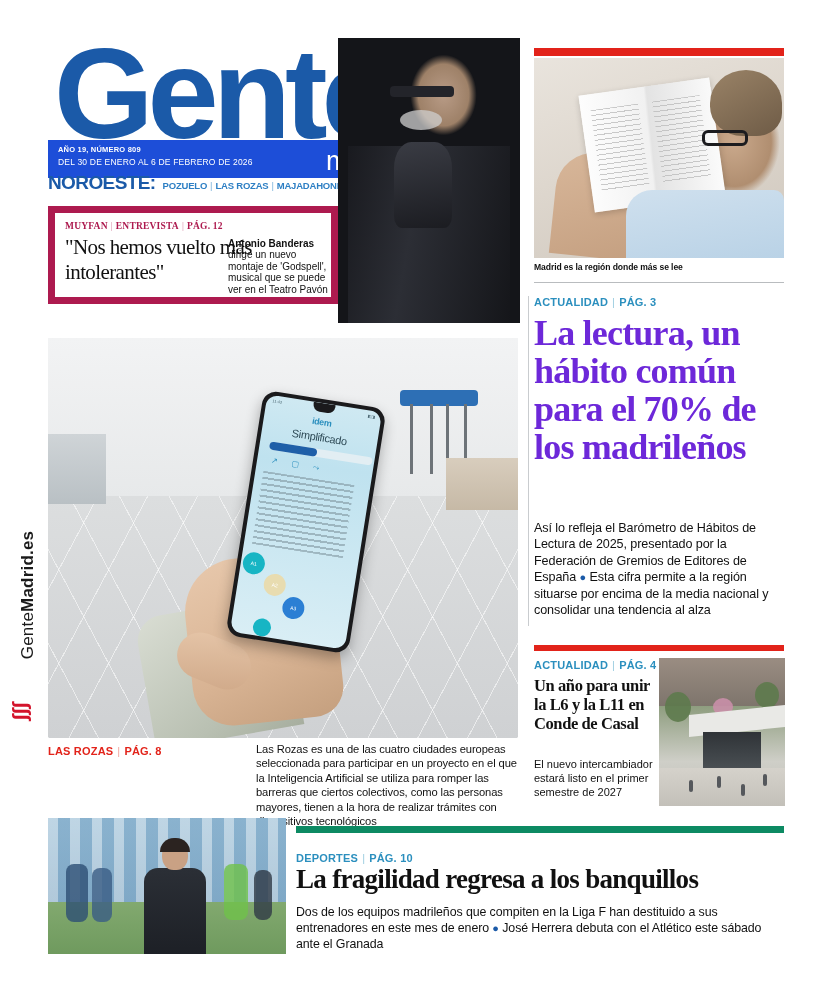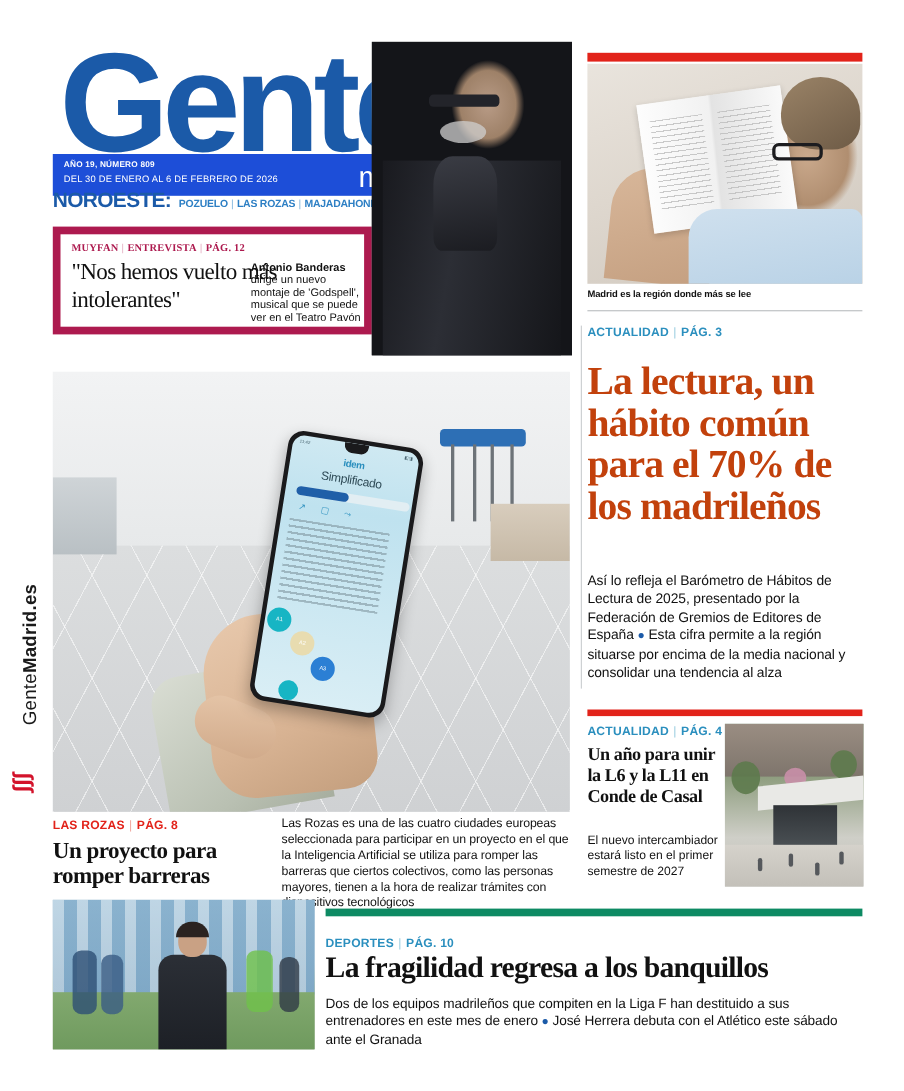--- a/index.html
+++ b/index.html
@@ -345,22 +345,22 @@
   }
   .kicker-blue {
     font-size: 11px; font-weight: 700; color: #2b8fbe; letter-spacing: .2px;
   }
   .kicker-blue i { font-style: normal; color:#9bcde0; margin:0 4px; font-weight:400; }
 
   .lead-kicker { position:absolute; left:534px; top:296px; }
   .lead-head {
     position: absolute; left: 534px; top: 314px; width: 252px;
     font-family: "Liberation Serif", serif;
-    font-size: 36px; font-weight: 700; color: #c2410c;
-    line-height: 38px; letter-spacing: -.8px; margin-top: 13px;
+    font-size: 36px; font-weight: 700; color: #6d28d9;
+    line-height: 38px; letter-spacing: -.8px;
   }
   .lead-stand {
     position: absolute; left: 534px; top: 520px; width: 252px;
     font-size: 12.6px; line-height: 16.4px; color: #111; letter-spacing: -.1px;
   }
   .bullet { color:#1b5aa8; font-size:11px; }
 
   .red-bar-2 {
     position: absolute; left: 534px; top: 645px; width: 250px; height: 6px;
     background: #e2231a;
@@ -542,21 +542,20 @@
         <div class="ph-dot d2">A2</div>
         <div class="ph-dot d3">A3</div>
         <div class="ph-dot d4"></div>
       </div>
     </div>
   </div>
 
   <div class="lr-kicker">
     <span>LAS ROZAS</span><i>|</i><span>PÁG. 8</span>
   </div>
-  <div class="lr-head">Un proyecto para romper barreras</div>
   <div class="lr-body">Las Rozas es una de las cuatro ciudades europeas seleccionada para participar en un proyecto en el que la Inteligencia Artificial se utiliza para romper las barreras que ciertos colectivos, como las personas mayores, tienen a la hora de realizar trámites con dispositivos tecnológicos</div>
 
   <div class="divider-v" style="left:528px; top:296px; height:330px;"></div>
 
   <div class="photo photo-sport">
     <div class="sp-stand"></div>
     <div class="sp-grass"></div>
     <div class="sp-blur b1"></div>
     <div class="sp-blur b2"></div>
     <div class="sp-blur b3"></div>

